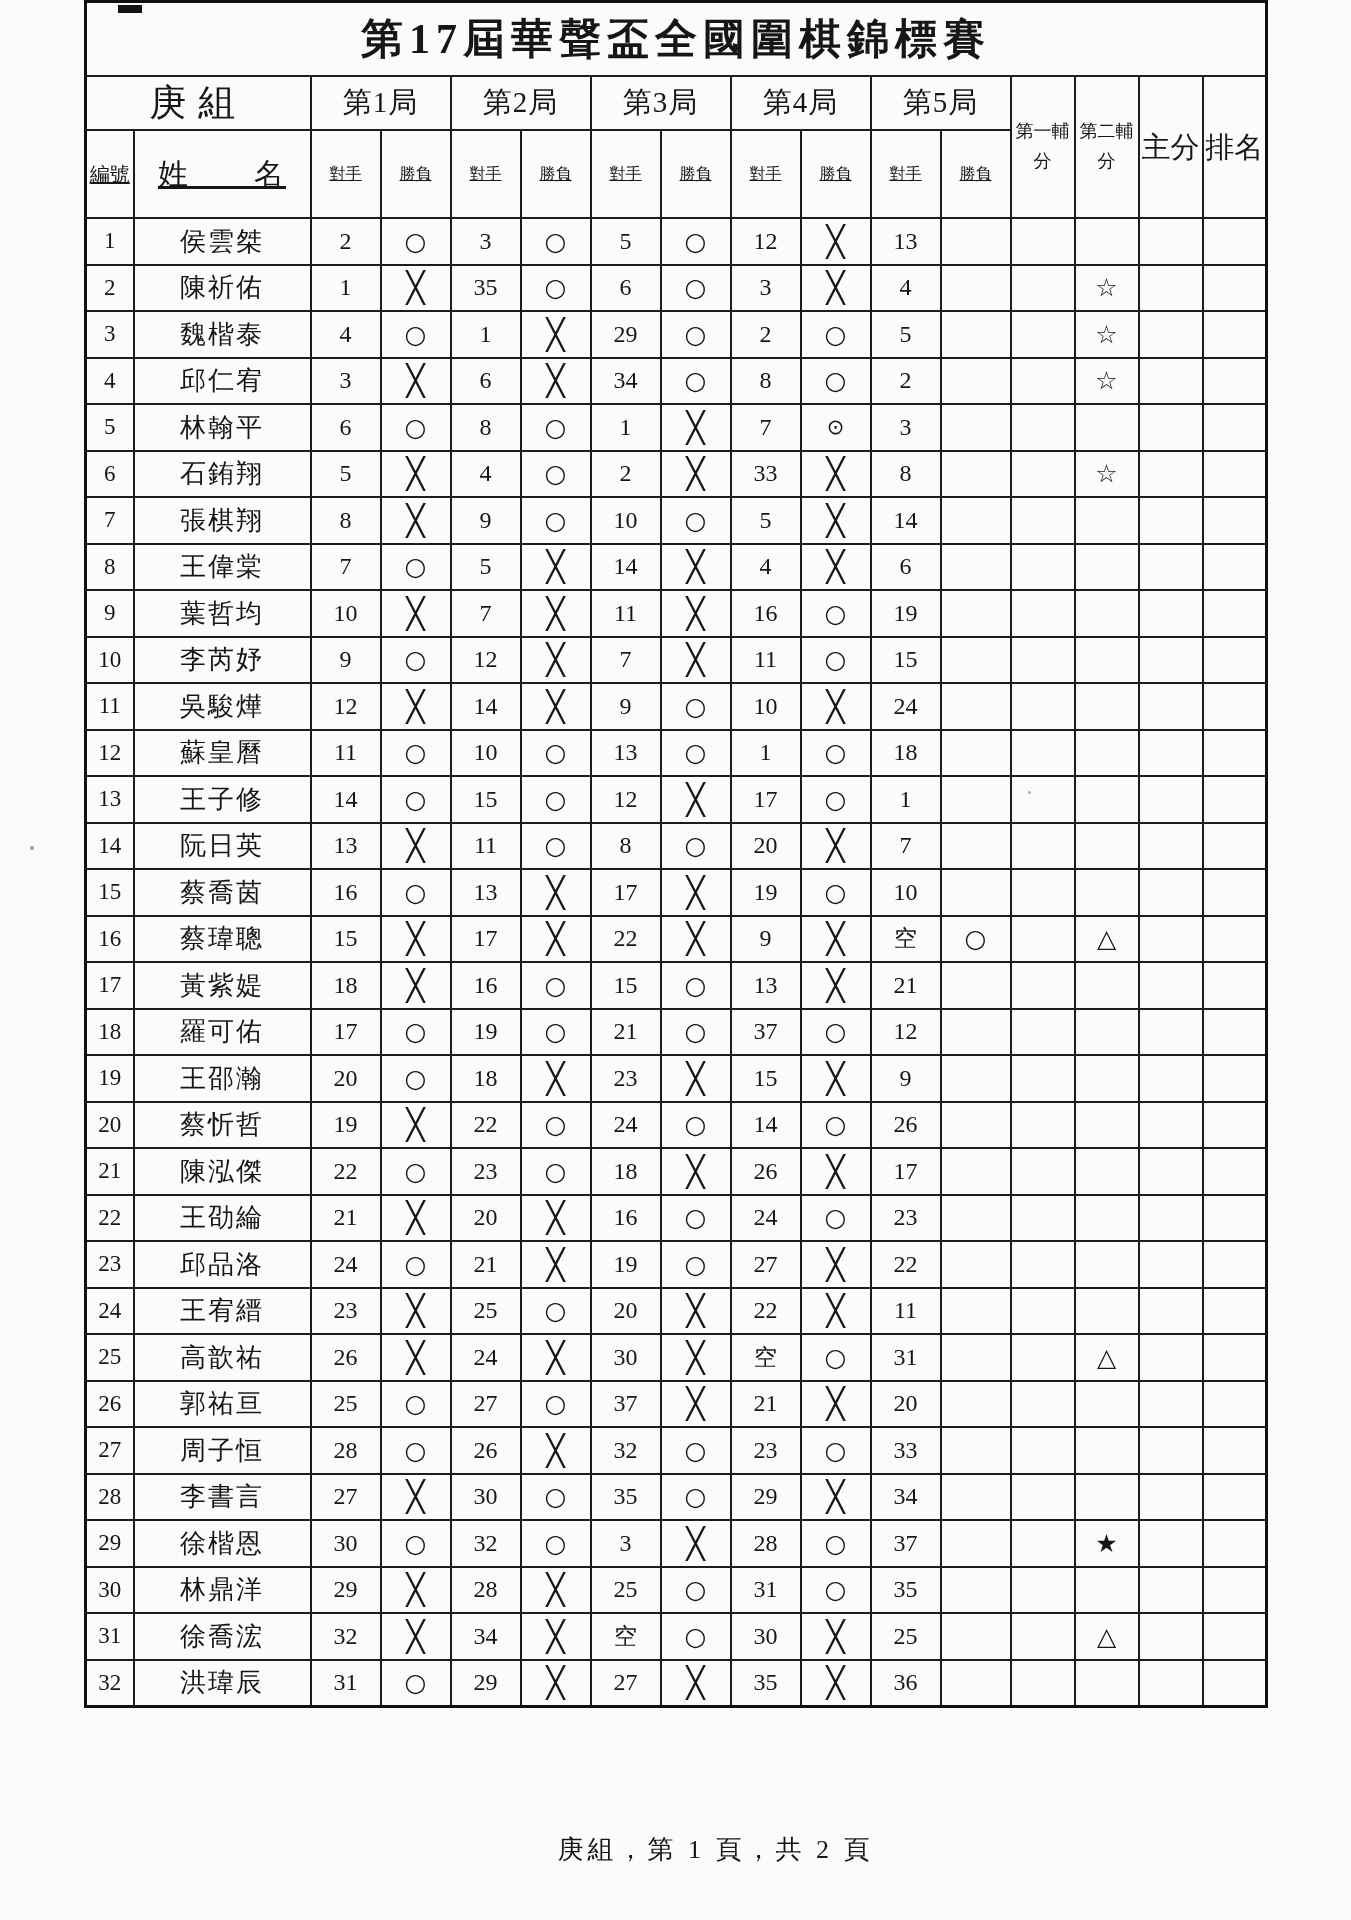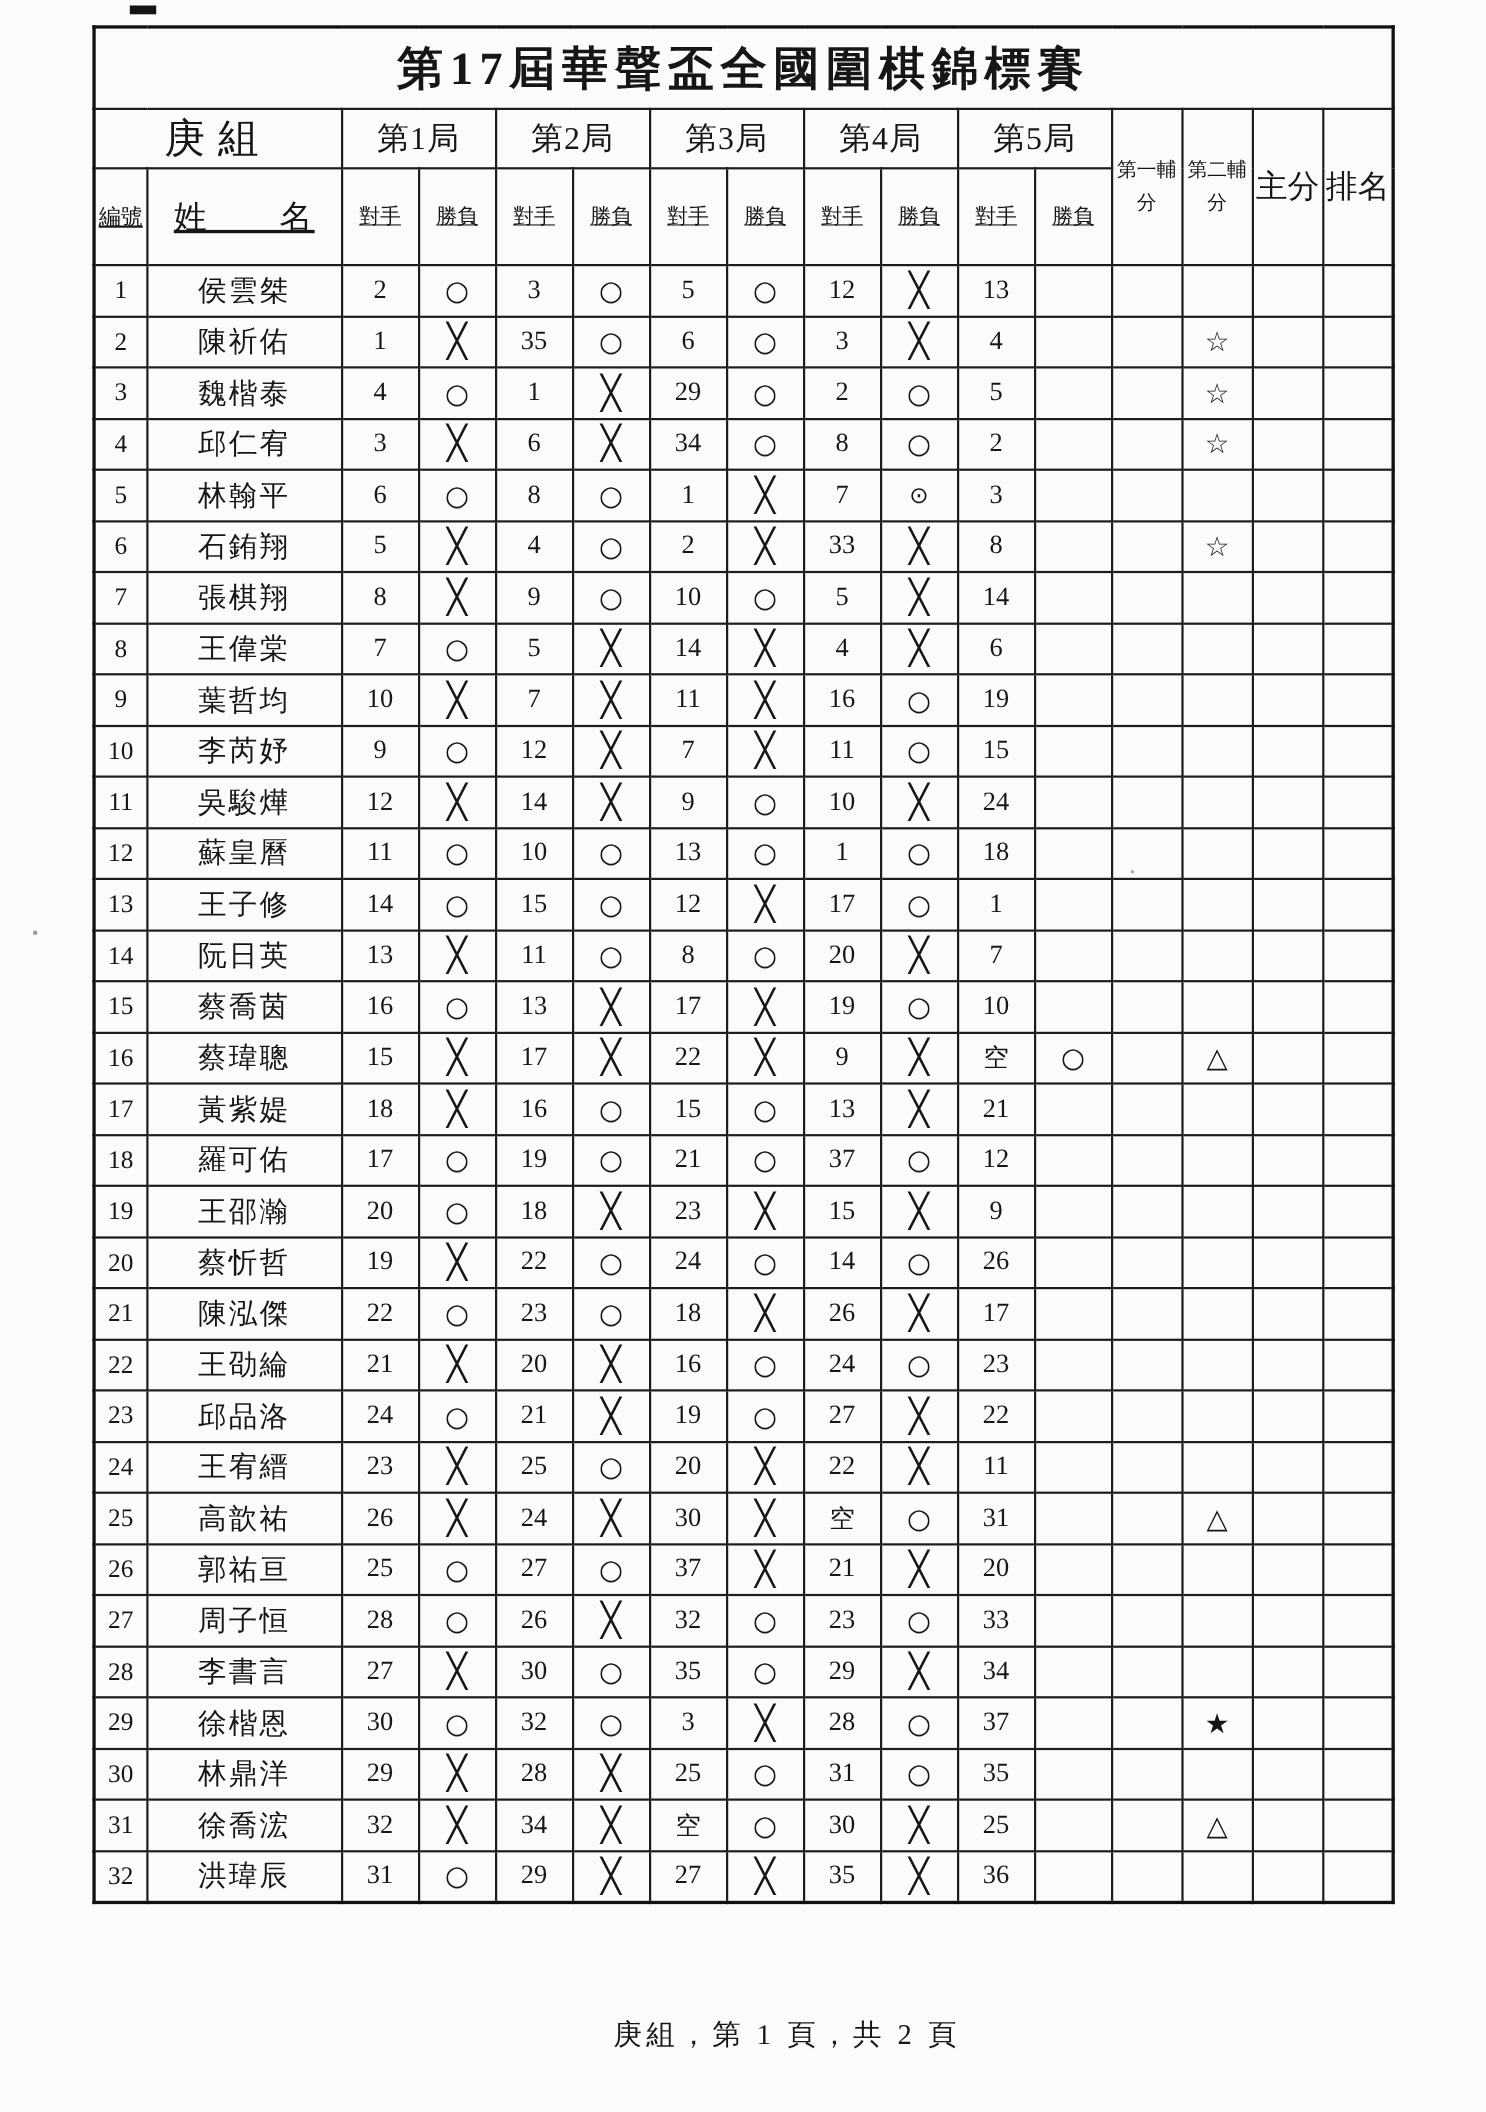--- a/index.html
+++ b/index.html
@@ -13,21 +13,21 @@
     width:1351px; height:1920px;
     background:#fcfbf9;
     overflow:hidden;
   }
   
   .artifact-dash { position:absolute; left:118px; top:5px; width:24px; height:8px; background:#141414; }
   .artifact-dot1 { position:absolute; left:30px; top:846px; width:4px; height:4px; border-radius:50%; background:#9a9a96; }
   .artifact-dot2 { position:absolute; left:1028px; top:791px; width:3px; height:3px; border-radius:50%; background:#a8a8a4; }
 
   table.sheet {
-    position:absolute; left:84px; top:23px;
+    position:absolute; left:84px; top:0;
     width:1184px;
     border-collapse:collapse;
     table-layout:fixed;
     border:3px solid #111;
     padding-left:32px;
   }
   .sheet th, .sheet td {
     border:2px solid #1c1c1c;
     text-align:center;
     vertical-align:middle;
@@ -35,21 +35,21 @@
     font-weight:normal;
     padding:0;
   }
   .title-row th { height:72px; font-size:42px; font-weight:bold; letter-spacing:6px; }
   .group-row th { height:52px; }
   .group-h { font-size:37px; font-weight:bold; letter-spacing:12px; }
   .round-h { font-size:29px; letter-spacing:1px;margin-left:28px; }
   .sub-row th { height:86px;text-decoration:underline; }
   .id-h   { font-size:20px; }
   .name-h { font-size:30px; letter-spacing:2px; }
-  .ovr-h  { font-size:19px; }
+  .ovr-h  { font-size:16px; }
   .aux-h  { font-size:18px; line-height:1.65; padding:0 12px; }
   .vert-h { font-size:29px; line-height:1.4; padding:0 17px; }
 
   .sheet tbody tr { height:46.5px; }
   .id-cell   { text-align:right; padding-right:5px; font-size:23px; }
   .name-cell { text-align:left;  padding-left:5px;  font-size:26px; letter-spacing:2px;font-family:Liberation Serif, serif; }
   .opp-cell  { font-size:24px; }
   .opp-cell.kong { font-size:23px; }
   .sym { font-family:"DejaVu Sans","Liberation Sans",sans-serif; }
   .res-cell  { font-size:25px; }

